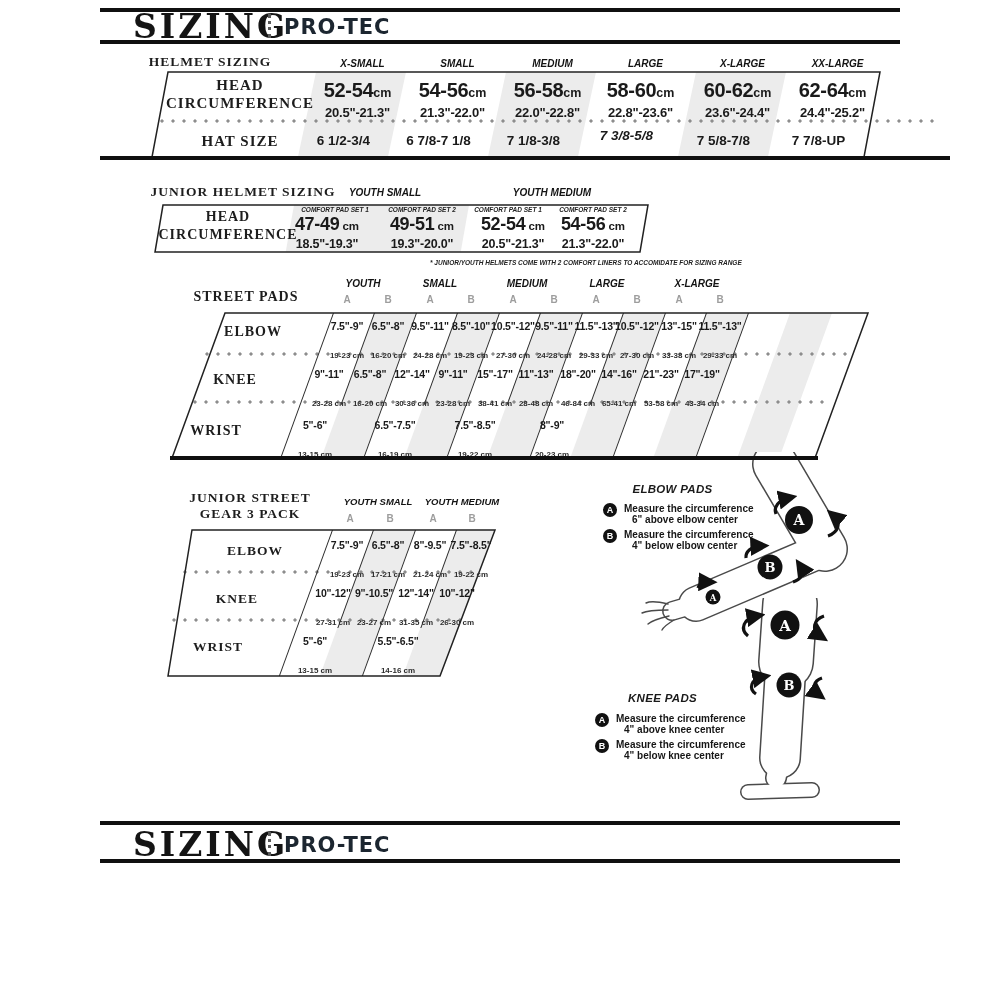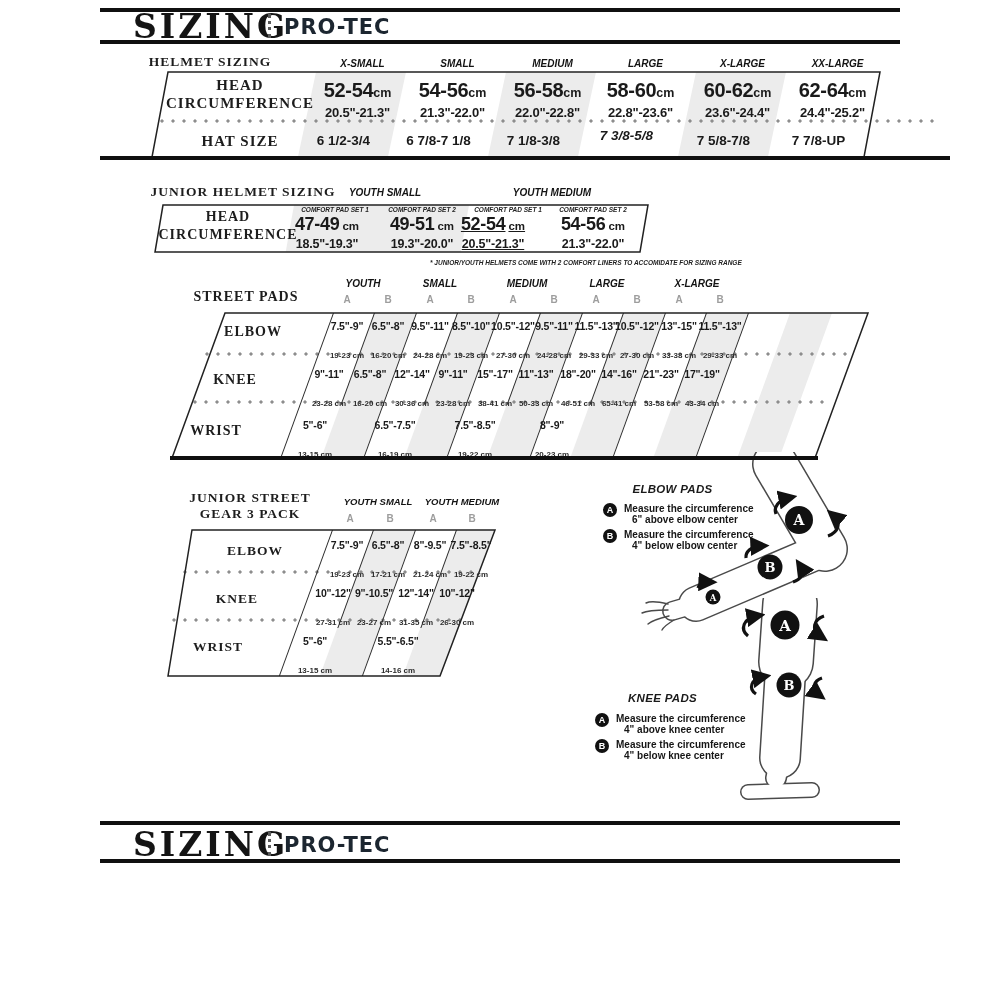--- a/index.html
+++ b/index.html
@@ -108,21 +108,21 @@
   <div class="slab" style="left:138px;top:209px;width:180px;font-size:14px;">HEAD</div>
   <div class="slab" style="left:138px;top:227px;width:180px;font-size:14px;">CIRCUMFERENCE</div>
 
   <div class="tiny" style="left:292px;top:206px;width:86px;">COMFORT PAD SET 1</div>
   <div class="tiny" style="left:379px;top:206px;width:86px;">COMFORT PAD SET 2</div>
   <div class="tiny" style="left:465px;top:206px;width:86px;">COMFORT PAD SET 1</div>
   <div class="tiny" style="left:550px;top:206px;width:86px;">COMFORT PAD SET 2</div>
 
   <div class="jcell" style="left:284px;top:214px;"><span class="num">47-49</span><span class="unit">cm</span><span class="in">18.5"-19.3"</span></div>
   <div class="jcell" style="left:379px;top:214px;"><span class="num">49-51</span><span class="unit">cm</span><span class="in">19.3"-20.0"</span></div>
-  <div class="jcell" style="left:450px;top:214px;text-decoration:underline;"><span class="num">52-54</span><span class="unit">cm</span><span class="in">20.5"-21.3"</span></div>
+  <div class="jcell" style="left:470px;top:214px;"><span class="num">52-54</span><span class="unit">cm</span><span class="in">20.5"-21.3"</span></div>
   <div class="jcell" style="left:550px;top:214px;"><span class="num">54-56</span><span class="unit">cm</span><span class="in">21.3"-22.0"</span></div>
 
   <div class="tiny" style="left:430px;top:259px;width:302px;text-align:right;">* JUNIOR/YOUTH HELMETS COME WITH 2 COMFORT LINERS TO ACCOMIDATE FOR SIZING RANGE</div>
 
   <div class="slab" style="left:146px;top:289px;width:200px;font-size:14px;">STREET PADS</div>
   <div class="szhd" style="left:328px;top:278px;width:70px;">YOUTH</div>
   <div class="szhd" style="left:405px;top:278px;width:70px;">SMALL</div>
   <div class="szhd" style="left:492px;top:278px;width:70px;">MEDIUM</div>
   <div class="szhd" style="left:572px;top:278px;width:70px;">LARGE</div>
   <div class="szhd" style="left:662px;top:278px;width:70px;">X-LARGE</div>
@@ -224,25 +224,25 @@
   <div class="cell" style="left:415px;top:368px;">
       <span class="in">9"-11"</span>
       <span class="cm">23-28 cm</span>
     </div>
   <div class="cell" style="left:457px;top:368px;">
       <span class="in">15"-17"</span>
       <span class="cm">38-41 cm</span>
     </div>
   <div class="cell" style="left:498px;top:368px;">
       <span class="in">11"-13"</span>
-      <span class="cm">50-33 cm</span>
+      <span class="cm">28-48 cm</span>
     </div>
   <div class="cell" style="left:540px;top:368px;">
       <span class="in">18"-20"</span>
-      <span class="cm">46-51 cm</span>
+      <span class="cm">46-84 cm</span>
     </div>
   <div class="cell" style="left:581px;top:368px;">
       <span class="in">14"-16"</span>
       <span class="cm">65-41 cm</span>
     </div>
   <div class="cell" style="left:623px;top:368px;">
       <span class="in">21"-23"</span>
       <span class="cm">53-58 cm</span>
     </div>
   <div class="cell" style="left:664px;top:368px;">

